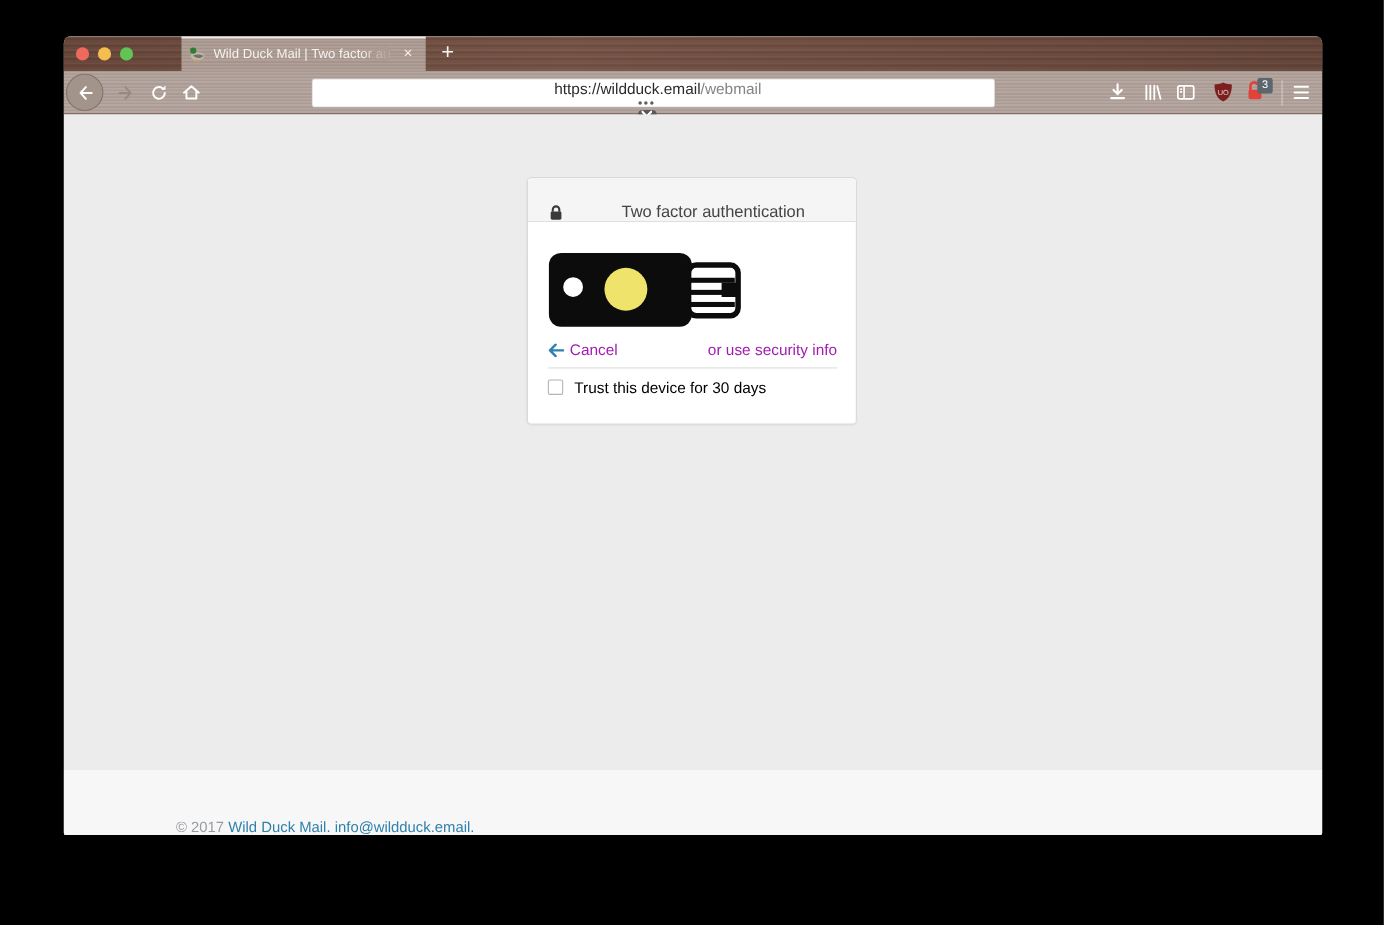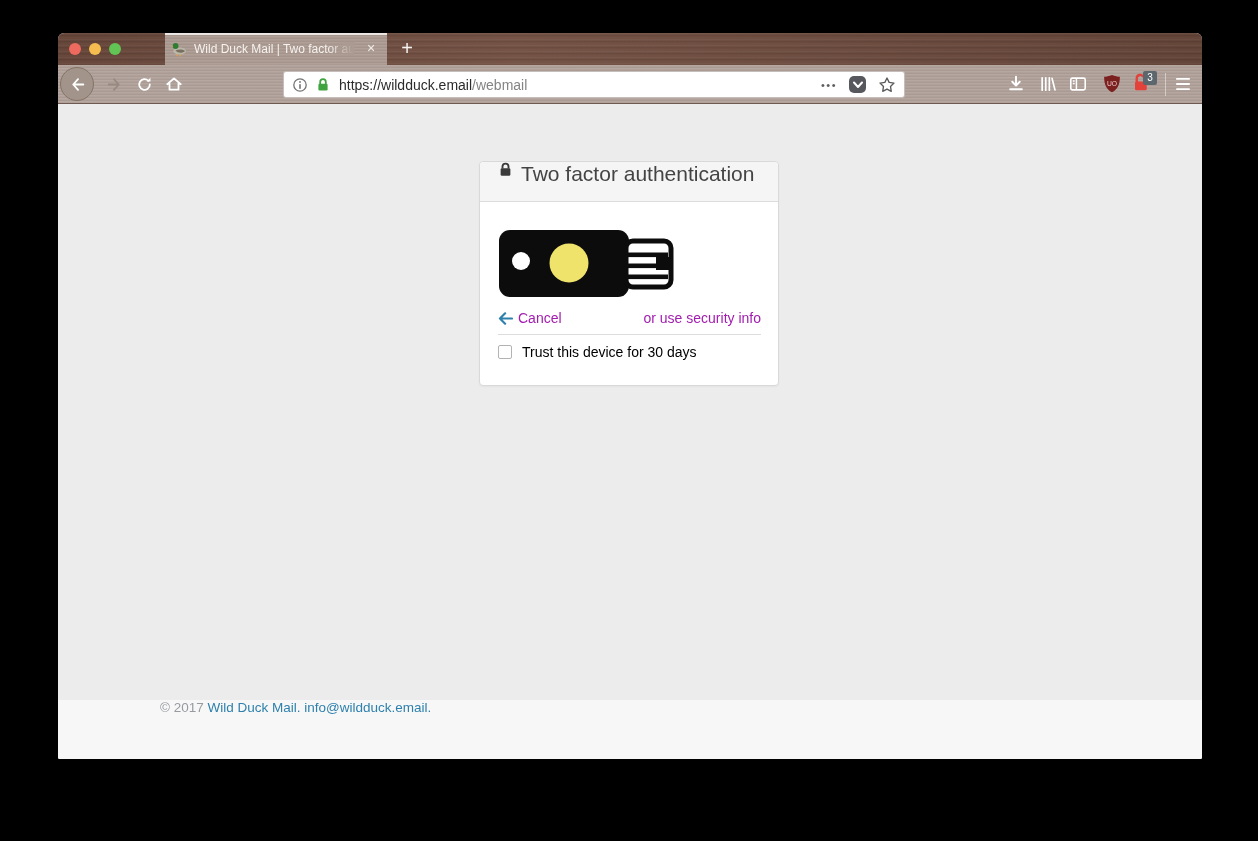--- a/index.html
+++ b/index.html
@@ -43,21 +43,21 @@
     border-bottom:1px solid #6e5a50; }
   .nav-ico { position:absolute; top:0; height:38px; display:flex; align-items:center; justify-content:center; }
   .back-btn { left:2px; top:2px; width:34px; height:34px; border-radius:50%;
               background:#a3948b; border:1px solid #857366; display:flex; align-items:center; justify-content:center; }
   .fwd   { left:44px;  width:24px; }
   .rel   { left:74px;  width:24px; }
   .home  { left:104px; width:24px; }
 
   .urlbar { position:absolute; left:225px; top:6px; width:622px; height:27px; background:#fff;
             border:1px solid rgba(90,70,60,.35); border-radius:3px; display:flex; align-items:center;
-            padding:0 8px; }
+            padding:0 8px;flex-direction:column; }
   .urlbar .sp { flex:1; }
   .url-text { font-size:14px; margin-left:8px; white-space:nowrap; }
   .url-host { color:#2b2b2b; }
   .url-path { color:#848484; }
   .dots { color:#5c5c5c; font-size:11px; letter-spacing:1.5px; margin-right:12px; }
   .pocket { width:17px; height:17px; border-radius:5px; background:#57575e; margin-right:12px;
             display:flex; align-items:center; justify-content:center; }
 
   .dl    { left:946px; width:24px; }
   .lib   { left:978px; width:24px; }
@@ -68,41 +68,41 @@
   .menu  { left:1113px; width:24px; }
   .badge { position:absolute; top:-1px; right:-6px; min-width:14px; height:14px; background:#5c666d;
            color:#fff; font-size:10px; line-height:14px; text-align:center; border-radius:2px; padding:0 2px; }
 
   
   .content { position:absolute; top:71px; left:0; right:0; bottom:0; background:#ececec; }
 
   .card { position:absolute; left:421px; top:57px; width:300px; background:#fff;
           border:1px solid #d9d9d9; border-radius:4px; box-shadow:0 1px 2px rgba(0,0,0,.04); }
   .card-header { height:40px; background:#f5f5f5; border-bottom:1px solid #ddd;
-                 border-radius:4px 4px 0 0; display:flex; align-items:flex-start; padding:0 18px;
-                 font-size:21px; color:#444; }
+                 border-radius:4px 4px 0 0; display:flex; align-items:flex-end; padding:0 18px;
+                 font-size:15px; color:#444;gap:44px; }
   .card-header svg { margin-right:8px; }
   .card-body { padding:27px 17px 25px 18px; }
 
   .u2f-img { display:block; }
   .msg { margin-top:17px; font-size:14px; color:#333; line-height:20px; }
 
   .links-row { margin-top:9px; display:flex; justify-content:space-between; align-items:center;
                font-size:14px; line-height:20px; }
   a.lnk { color:#a21caf; text-decoration:none; }
   .cancel { display:flex; align-items:center; gap:5px; }
 
   .divider { margin-top:6px; border-top:1px solid #ddd; }
 
   .trust-row { margin-top:9px; display:flex; align-items:center; font-size:14px; color:#000000; }
   .cbox { width:14px; height:14px; border:1px solid #b3b3b3; border-radius:2px; background:#fff;
           margin-right:10px; flex:0 0 14px; }
 
   .footer { position:absolute; left:0; right:0; bottom:0; height:59px; background:#f7f7f7;
-            display:flex; align-items:flex-start; }
+            display:flex; align-items:flex-end; }
   .footer-text { margin-left:102px; font-size:13.5px; color:#979ba0; }
   .footer-text a { color:#2e80ad; text-decoration:none; }
 </style>
 </head>
 <body>
 
 <div class="window">
 
   <div class="titlebar">
     <div class="traffic">

